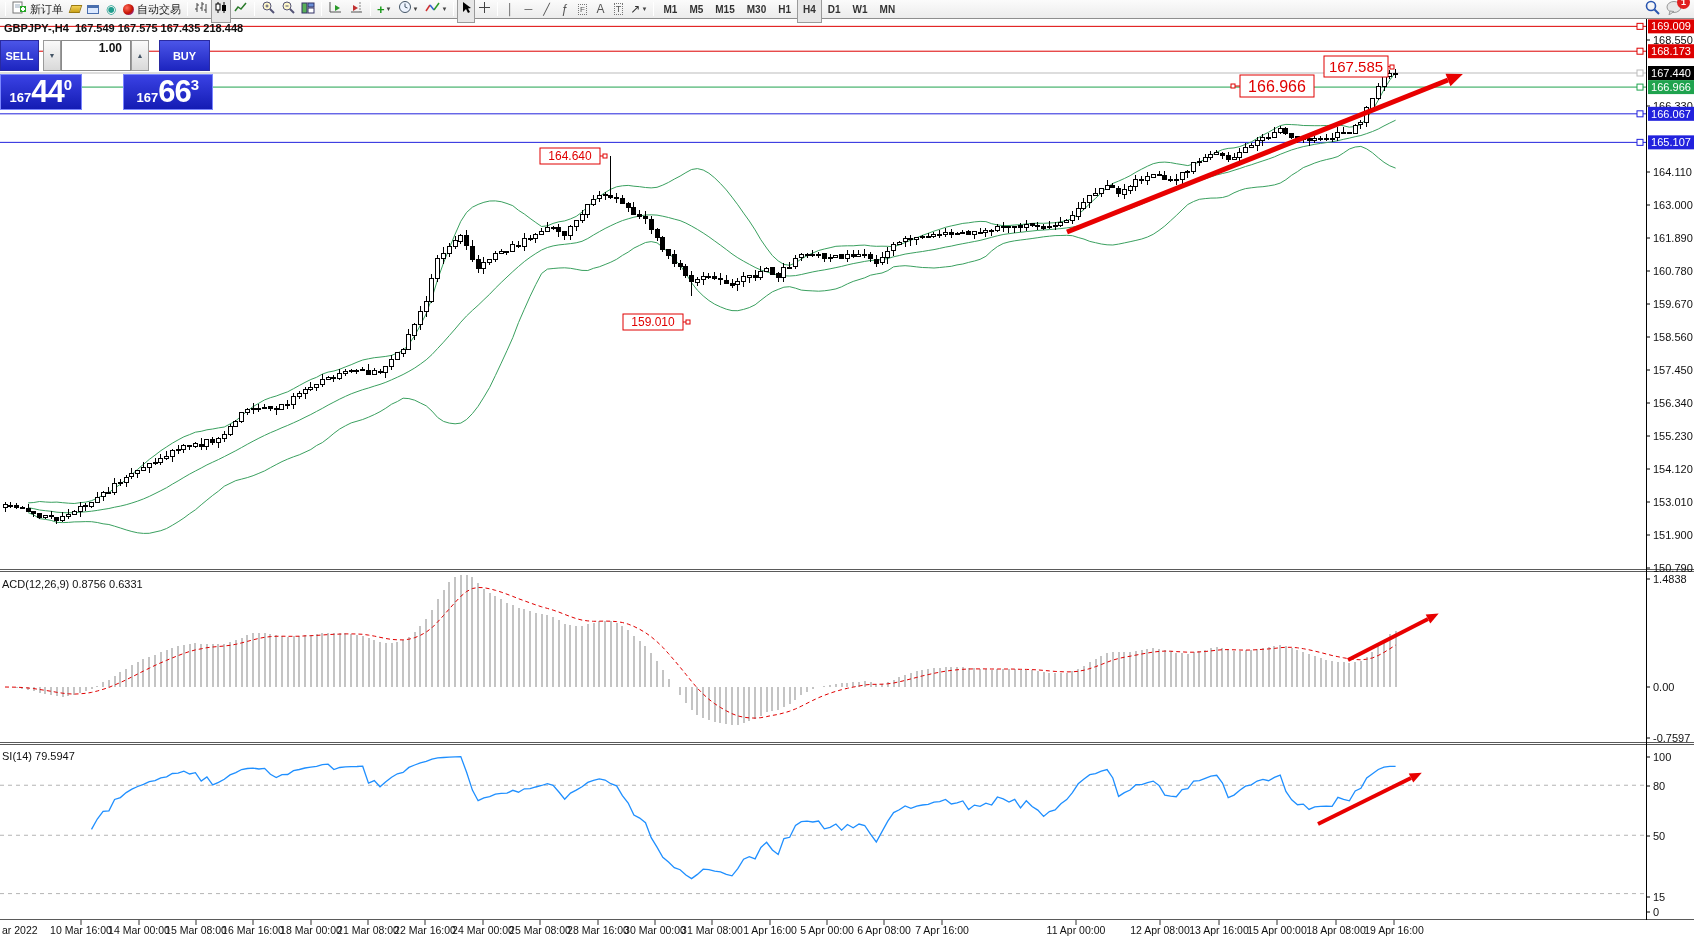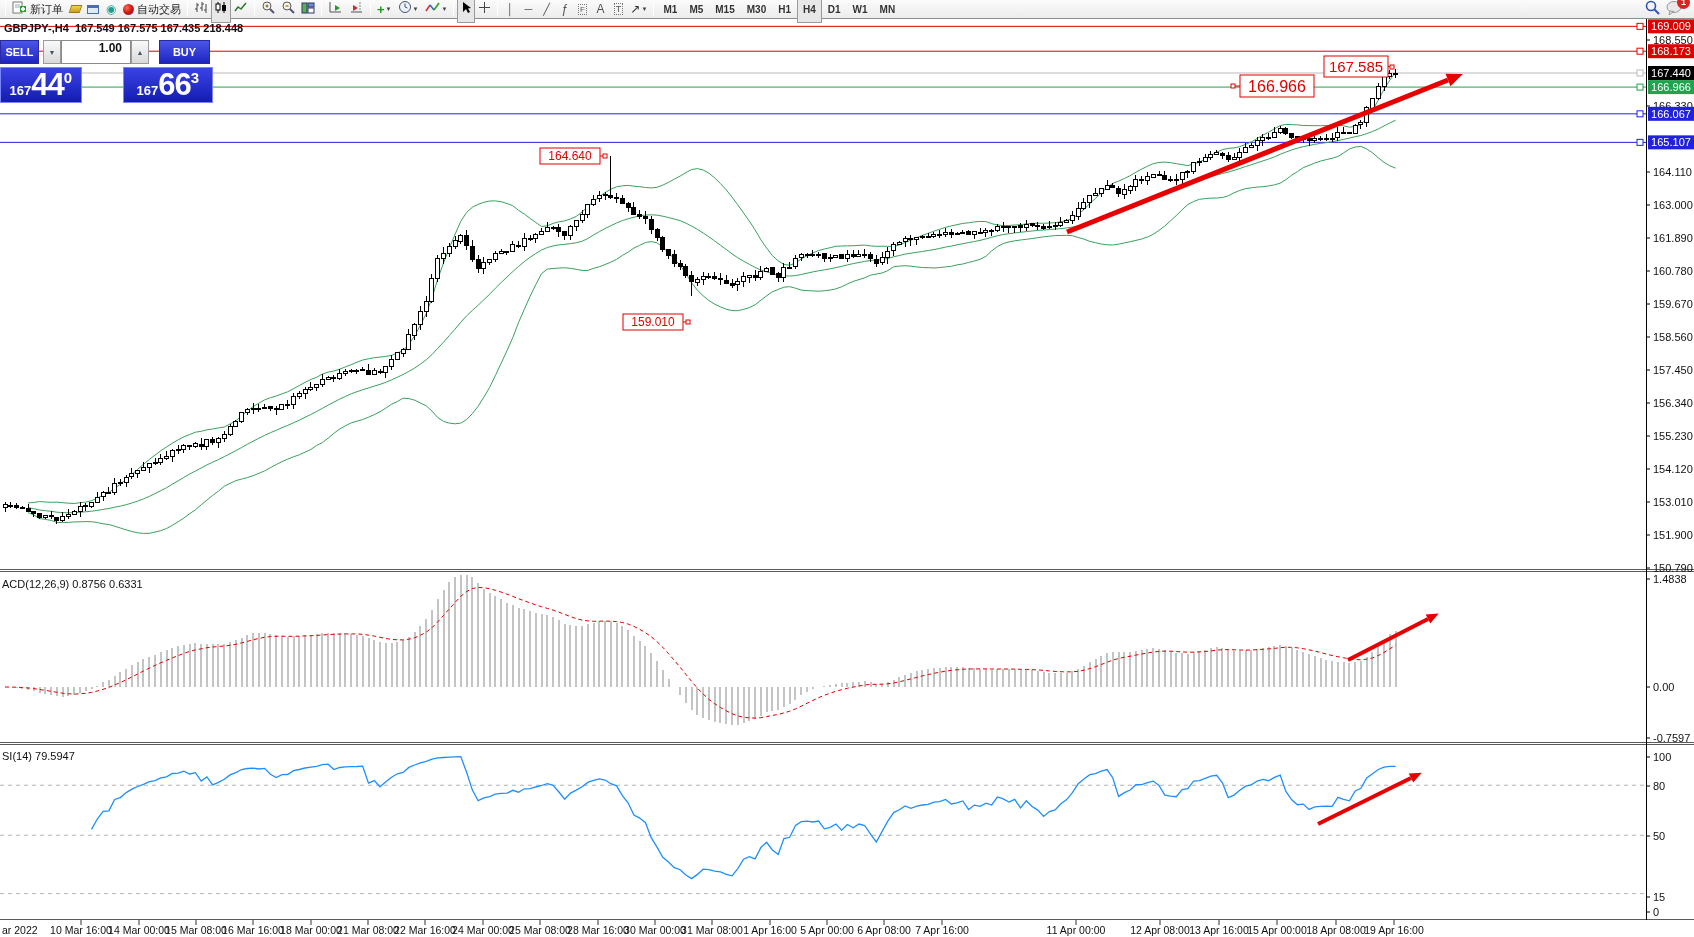--- a/index.html
+++ b/index.html
@@ -23,21 +23,21 @@
   .winic { width:12px; height:9px; background:#dce9ff; border:1px solid #4a6fae; border-top:3px solid #4a6fae; }
   .dotted { border:1px dotted #777; padding:0 1px; font-size:8px; color:#555; }
   #tb-right { margin-left:auto; margin-right:10px; display:flex; align-items:center; gap:6px; }
   #chat-badge { position:absolute; top:-4px; right:-6px; min-width:13px; height:13px; border-radius:7px;
     background:#e02020; color:#fff; font-size:9px; font-weight:bold; text-align:center; line-height:13px; padding:0 2px; }
   
   #chart-title { position:absolute; left:4px; top:22px; z-index:4; font-size:11px; font-weight:bold; color:#111; white-space:pre; }
   #chart-svg { position:absolute; left:0; top:0; z-index:1; }
   
   #panel { position:absolute; left:0; top:40px; width:213px; z-index:6; }
-  #panel .row1 { display:flex; height:24px; }
+  #panel .row1 { display:flex; height:31px; }
   .pbtn { background:linear-gradient(#4b55e8,#1d25c0); color:#fff; font-size:11px; font-weight:bold;
     display:flex; align-items:center; justify-content:center; border:1px solid #2a2aa0; }
   #sell-btn { width:39px; } #buy-btn { width:51px; margin-left:10px;text-align:center; }
   .stepper { width:18px; background:linear-gradient(#fafafa,#d9d9d9); border:1px solid #9a9a9a;
     font-size:7px; color:#456; display:flex; align-items:center; justify-content:center; }
   #vol { width:70px; border:1px solid #8a8a8a; font-size:12px; font-weight:bold; color:#111;
     text-align:right; padding-right:8px; background:#fff; }
   #panel .row2 { display:flex; margin-top:3px; height:36px;gap:37px; }
   .ptile { background:linear-gradient(#3a42e4,#141cb4); border:1px solid #7a86ff; color:#fff;
     display:flex; align-items:flex-end; justify-content:center; padding-bottom:2px; }

